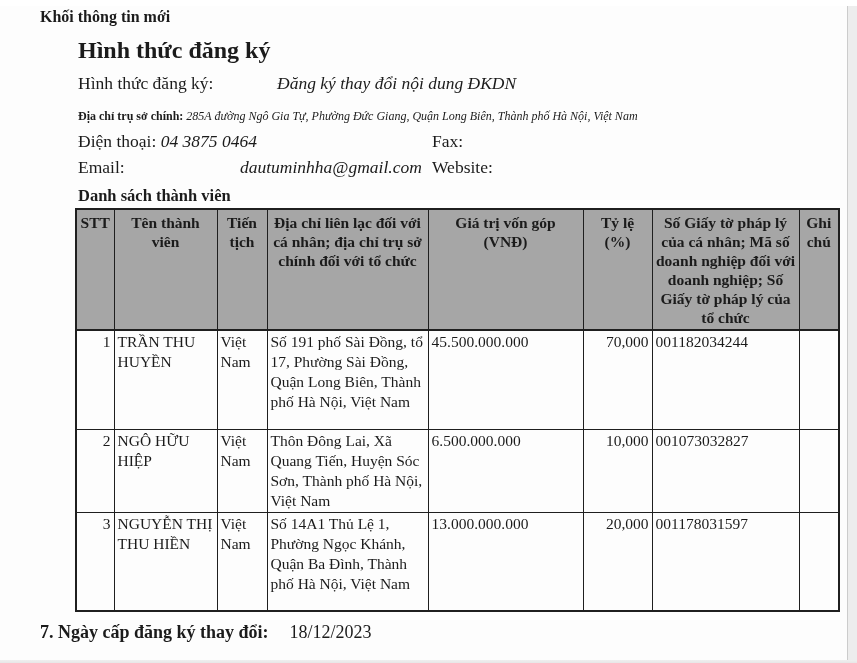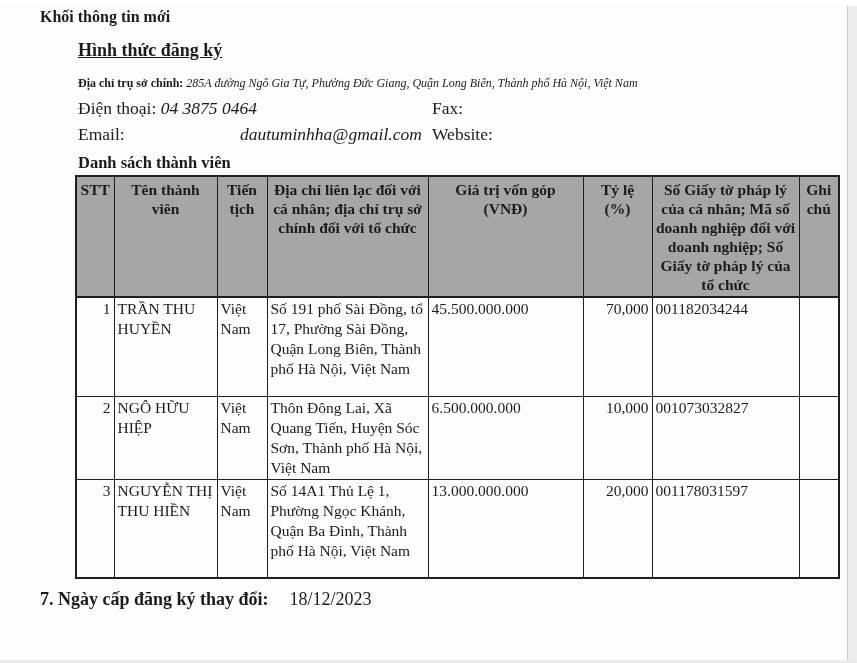--- a/index.html
+++ b/index.html
@@ -19,21 +19,21 @@
   .edge-right {
     position: absolute; top: 0; right: 0; width: 10px; height: 100%;
     background: #ededed; border-left: 1px solid #cccccc;
   }
   .edge-bottom {
     position: absolute; bottom: 0; left: 0; width: 100%; height: 9px;
     background: linear-gradient(to bottom, #efefef, #d6d6d6);
   }
 
   .title1 { margin: 6px 0 0 40px; font-size: 16px; font-weight: bold; line-height: 22px; }
-  .title2 { margin: 11px 0 0 78px; font-size: 18px; font-weight: bold; line-height: 22px; text-decoration: underline; }
+  .title2 { margin: 11px 0 0 78px; font-size: 24px; font-weight: bold; line-height: 22px; }
 
   .reg-row { margin: 11px 0 0 78px; font-size: 17.5px; line-height: 22px; }
   .reg-row .lbl { display: inline-block; width: 199px; }
   .italic { font-style: italic; }
   .bold { font-weight: bold; }
 
   .address-row {
     margin: 11px 0 0 78px; font-size: 12px; line-height: 22.5px;
     max-width: 668px;
   }
@@ -82,20 +82,23 @@
 </style>
 </head>
 <body>
 
 <div class="page">
 
   <div class="title1">Khối thông tin mới</div>
 
   <div class="title2">Hình thức đăng ký</div>
 
+  <div class="reg-row">
+    <span class="lbl">Hình thức đăng ký:</span><span class="italic">Đăng ký thay đổi nội dung ĐKDN</span>
+  </div>
 
   <div class="address-row">
     <span class="bold">Địa chỉ trụ sở chính:</span>
     <span class="italic">285A đường Ngô Gia Tự, Phường Đức Giang, Quận Long Biên, Thành phố Hà Nội, Việt Nam</span>
   </div>
 
   <div class="contact-row">
     <span>Điện thoại:</span>
     <span class="italic">04 3875 0464</span>
     <span class="right-lbl">Fax:</span>

